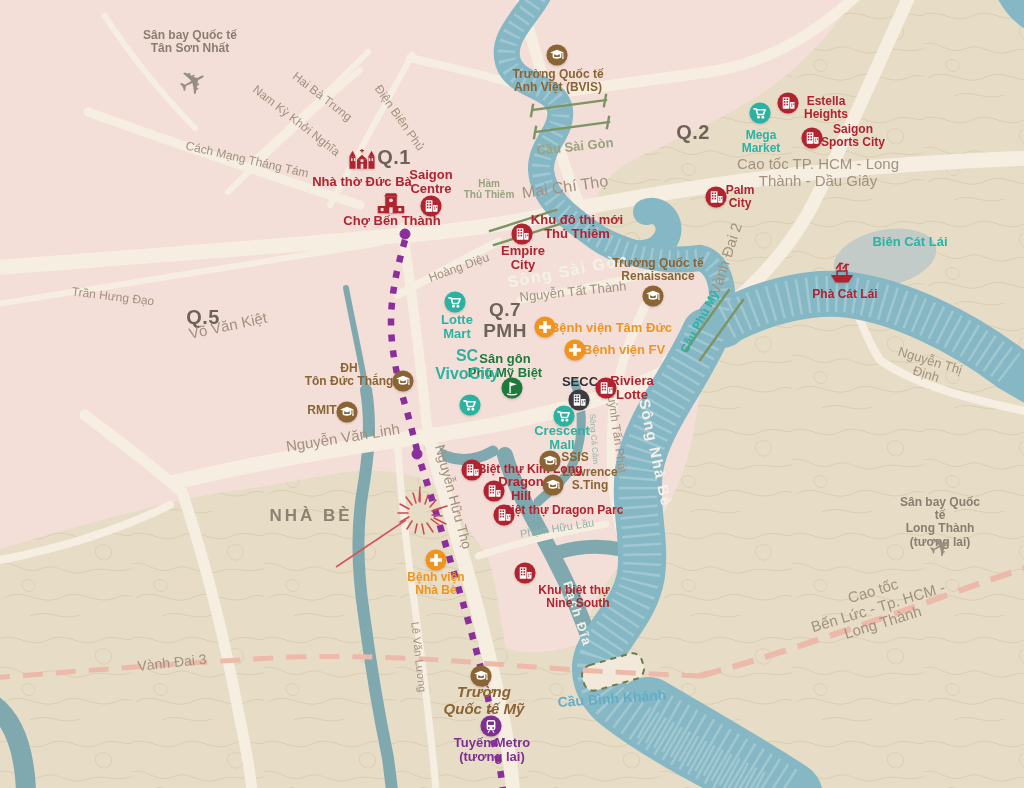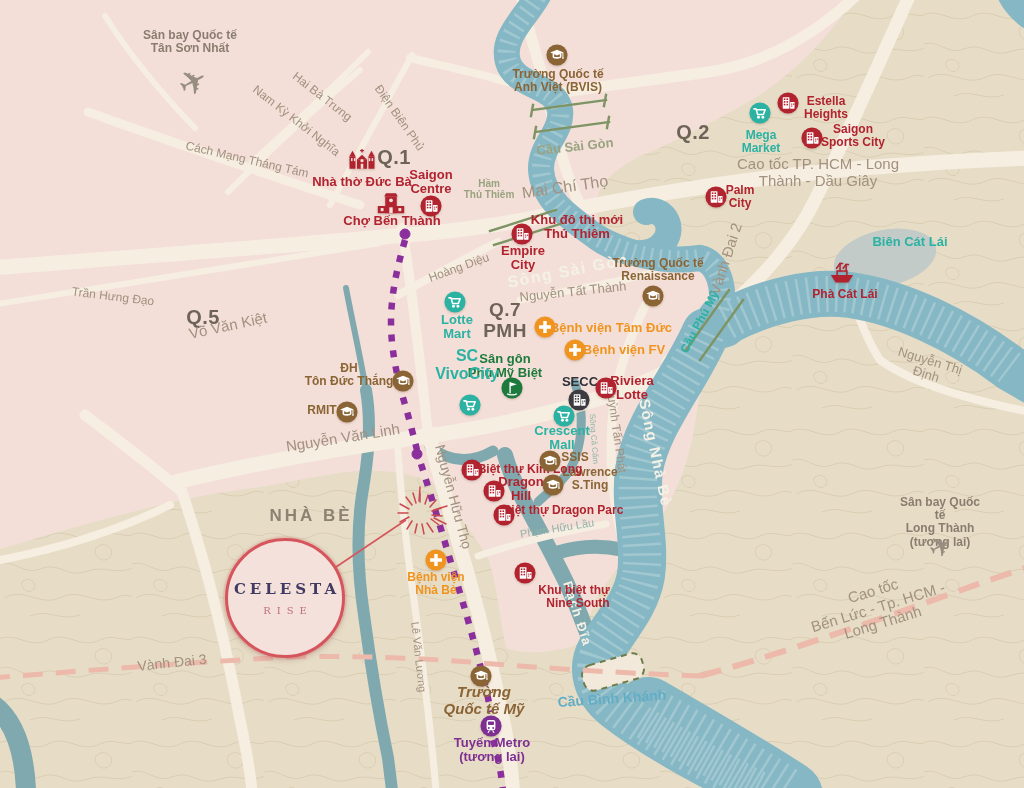--- a/index.html
+++ b/index.html
@@ -654,18 +654,14 @@
           <circle r="11" fill="#7d2f92"></circle>
           <rect x="-4.6" y="-6.2" width="9.2" height="10.6" rx="2.3" fill="#fff"></rect>
           <rect x="-3.1" y="-4.6" width="6.2" height="3.5" rx="0.7" fill="#7d2f92"></rect>
           <circle cx="-2.3" cy="2.1" r="1" fill="#7d2f92"></circle>
           <circle cx="2.3" cy="2.1" r="1" fill="#7d2f92"></circle>
           <path d="M-3.2,7 L-1.6,4.7 M3.2,7 L1.6,4.7" stroke="#fff" stroke-width="1.2"></path>
         </svg>
       </div>
     </div>
 
-  <div id="celesta-badge">
-    <div id="celesta-title">CELESTA</div>
-    <div id="celesta-sub">RISE</div>
-  </div>
 
 </div>
 
 </body></html>

